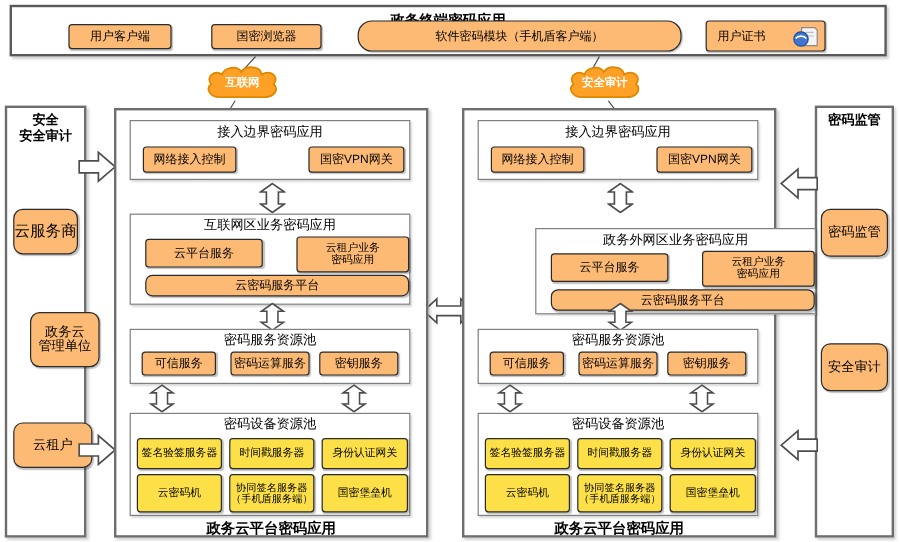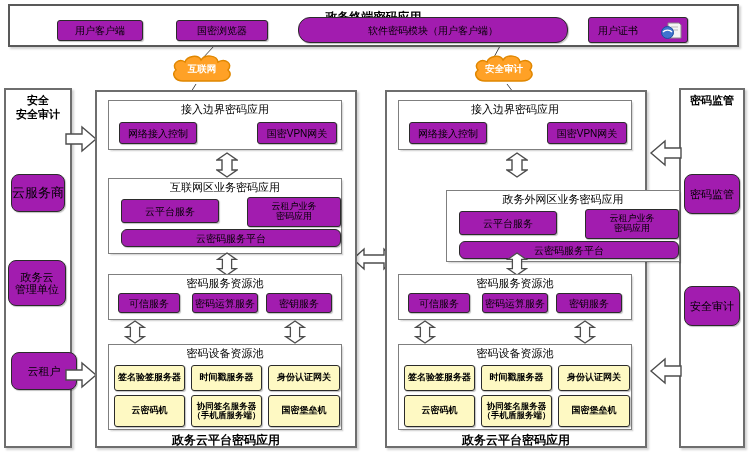--- a/index.html
+++ b/index.html
@@ -8,24 +8,24 @@
   .abs{position:absolute;}
   .lbl{white-space:pre-line;text-align:center;}
   
   .panel{position:absolute;border:2px solid #6e6e6e;background:#fff;box-sizing:border-box;
          box-shadow:2px 2px 2px rgba(0,0,0,0.18);}
   .section{position:absolute;border:1.5px solid #7f7f7f;background:#fff;box-sizing:border-box;
            box-shadow:1.5px 1.5px 1.5px rgba(0,0,0,0.15);}
   .sec-title{position:absolute;top:1px;left:0;width:100%;
              font-weight:normal;font-size:11px;}
   
-  .box{position:absolute;border:1px solid #2b2b2b;border-radius:3px;background:#a21caf;
+  .box{position:absolute;border:1px solid #2b2b2b;border-radius:3px;background:#fdba74;
        box-sizing:border-box;display:flex;align-items:center;justify-content:center;
        font-size:10px;line-height:1.1;text-align:center;box-shadow:1px 1px 1px rgba(0,0,0,0.25);}
-  .gray{background:#fef9c3;font-weight:bold;}
+  .gray{background:#fde047;}
   .round8{border-radius:8px;border-width:1.5px;}
   .fs9{font-size:9px;}
   .fs85{font-size:8.5px;}
   
   #topbar{left:8px;top:4px;width:731px;height:43px;border-color:#595959;}
   #topbar .title{position:absolute;top:3px;left:0;width:100%;text-align:center;
                  font-weight:bold;font-size:12px;}
   
   .side-title{position:absolute;top:4px;left:0;width:100%;text-align:center;
               font-weight:bold;font-size:11px;line-height:1.25;}
@@ -53,21 +53,21 @@
 
   <div id="topbar" class="panel">
     <div class="title lbl">政务终端密码应用</div>
     <div class="box" style="left:47px;top:14px;width:86px;height:21px;">
       <span class="lbl">用户客户端</span>
     </div>
     <div class="box" style="left:166px;top:14px;width:92px;height:21px;">
       <span class="lbl">国密浏览器</span>
     </div>
     <div class="box" style="left:288px;top:11px;width:270px;height:26px;border-radius:12px;">
-      <span class="lbl">软件密码模块（用户客户端）</span>
+      <span class="lbl">软件密码模块（手机盾客户端）</span>
     </div>
     <div class="box" style="left:578px;top:11px;width:100px;height:26px;justify-content:flex-start;padding-left:9px;">
       <span class="lbl">用户证书</span>
       <svg class="abs" style="right:5px;top:4px;" width="22" height="18" viewBox="0 0 22 18">
         <path d="M8 1 H19 L21 3 V16 H8 Z" fill="#f4f4f4" stroke="#8a8a8a" stroke-width="1"></path>
         <line x1="11" y1="5" x2="18" y2="5" stroke="#bbb" stroke-width="1"></line>
         <line x1="11" y1="8" x2="18" y2="8" stroke="#bbb" stroke-width="1"></line>
         <circle cx="7.5" cy="10.5" r="6" fill="#3f74cf" stroke="#1d4e9e" stroke-width="1"></circle>
         <path d="M3 10 C5 7.5 10 7.5 12 10" stroke="#fff" stroke-width="1.4" fill="none"></path>
       </svg>
@@ -86,21 +86,21 @@
     </svg>
     <div class="cloud-label lbl">安全审计</div>
   </div>
 
   <div class="panel" style="left:4px;top:88px;width:68px;height:360px;">
     <div class="side-title lbl">安全
 安全审计</div>
     <div class="box round8 lbl" style="left:5px;top:84px;width:54px;height:38px;font-size:13px;">
       <span class="lbl">云服务商</span>
     </div>
-    <div class="box round8" style="left:2px;top:170px;width:58px;height:46px;font-size:11px;">
+    <div class="box round8" style="left:19px;top:170px;width:58px;height:46px;font-size:11px;">
       <span class="lbl">政务云
 管理单位</span>
     </div>
     <div class="box round8" style="left:5px;top:262px;width:66px;height:38px;font-size:11px;">
       <span class="lbl">云租户</span>
     </div>
   </div>
 
   <div class="panel" style="left:679px;top:88px;width:66px;height:360px;">
     <div class="side-title lbl">密码监管</div>

